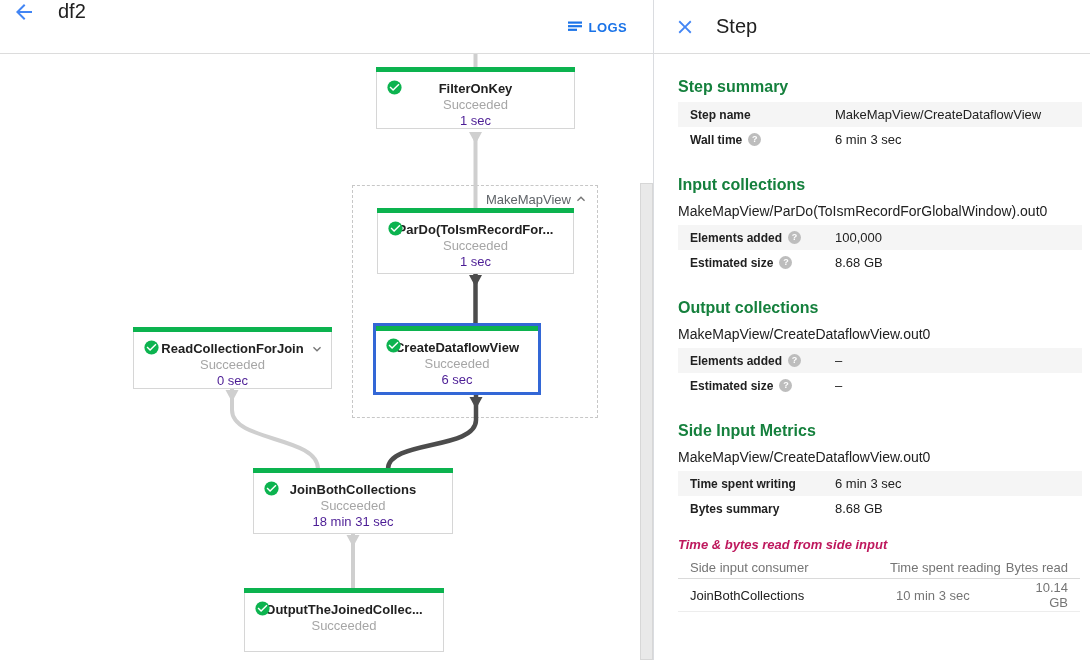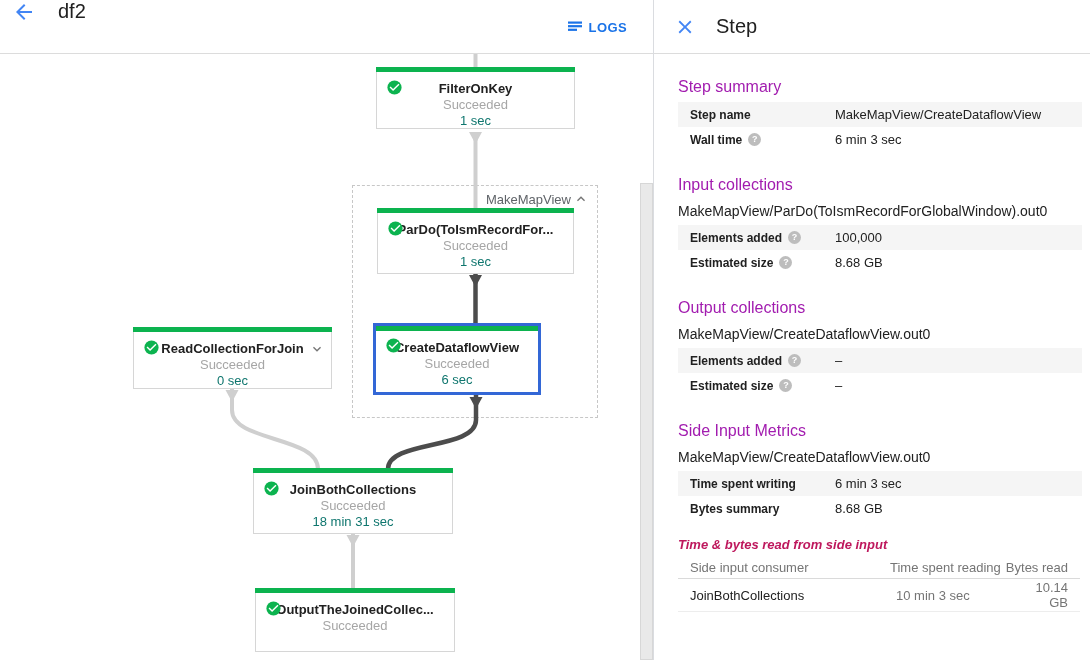--- a/index.html
+++ b/index.html
@@ -25,34 +25,34 @@
   #edges { position:absolute; left:0; top:0; width:653px; height:606px; z-index:2; }
 
   
   .node { position:absolute; background:#fff; border:1px solid #d6d6d6; z-index:3; text-align:center; cursor:pointer; }
   .node-bar { height:5px; background:#0cb34f; margin:-1px -1px 0 -1px; }
   .node.selected { border:3px solid #3367d6; }
   .node.selected .node-bar { margin:0; }
   .node-check { position:absolute; left:9px; top:11px; width:17px; height:17px; }
   .node-title { font-size:13px; font-weight:bold; color:#212121; margin-top:9px; line-height:16px; }
   .node-status { font-size:13px; color:#a6a6a6; line-height:16px; }
-  .node-time { font-size:13px; color:#0f766e; line-height:16px; }
+  .node-time { font-size:13px; color:#4c1d95; line-height:16px; }
   .node-chevron { position:absolute; right:6px; top:13px; cursor:pointer; }
 
   
   #graph-scrollbar { position:absolute; left:640px; top:183px; width:13px; height:477px; background:#e9e9e9; border:1px solid #d7d7d7; z-index:4; cursor:pointer; }
 
   
   #side-panel { position:absolute; left:653px; top:0; width:437px; height:660px; background:#fff; border-left:1px solid #dadce0; }
   #side-header { height:54px; border-bottom:1px solid #dcdcdc; display:flex; align-items:center; }
   .close-btn { width:22px; height:22px; margin-left:20px; cursor:pointer; flex:0 0 auto; }
   #panel-title { font-size:20px; color:#212121; margin-left:20px; }
 
   #panel-body { padding:24px 8px 0 24px; }
-  .section-heading { font-size:16px; font-weight:400; color:#a21caf; line-height:18px; }
+  .section-heading { font-size:16px; font-weight:700; color:#15803d; line-height:18px; }
   .section { margin-top:24px; }
   .subtitle { font-size:14px; color:#212121; margin-top:9px; line-height:16px; }
   .metric-rows { margin-top:6px; }
   .metric-row { display:flex; align-items:center; height:25px; }
   .metric-row.alt { background:#f5f5f5; }
   .metric-label { width:157px; padding-left:12px; font-size:12px; font-weight:bold; color:#212121; display:flex; align-items:center; gap:6px; }
   .metric-value { font-size:13px; color:#212121; }
   .help-icon { display:inline-block; width:13px; height:13px; border-radius:50%; background:#bdbdbd; color:#fff; font-size:9px; font-weight:bold; line-height:13px; text-align:center; cursor:pointer; }
   .help-icon::after { content:"?"; }
 
@@ -166,21 +166,21 @@
         <div class="node-bar"></div>
         <svg class="node-check" viewBox="0 0 24 24">
           <circle cx="12" cy="12" r="10" fill="#0cb34f"></circle>
           <path fill="#fff" d="M10 17l-5-5 1.41-1.41L10 14.17l7.59-7.59L19 8z"></path>
         </svg>
         <div class="node-title">JoinBothCollections</div>
         <div class="node-status">Succeeded</div>
         <div class="node-time">18 min 31 sec</div>
       </div>
 
-      <div class="node" style="left:255px; top:534px; width:200px; height:64px;">
+      <div class="node" style="left:244px; top:534px; width:200px; height:64px;">
         <div class="node-bar"></div>
         <svg class="node-check" viewBox="0 0 24 24">
           <circle cx="12" cy="12" r="10" fill="#0cb34f"></circle>
           <path fill="#fff" d="M10 17l-5-5 1.41-1.41L10 14.17l7.59-7.59L19 8z"></path>
         </svg>
         <div class="node-title">OutputTheJoinedCollec...</div>
         <div class="node-status">Succeeded</div>
       </div>
 
     </div>

